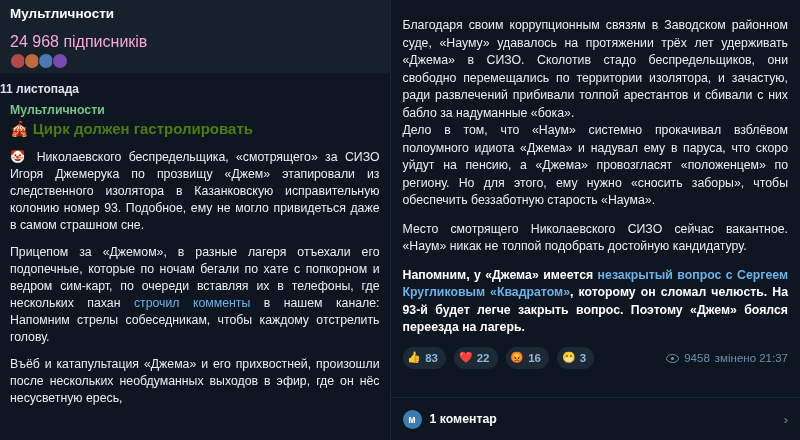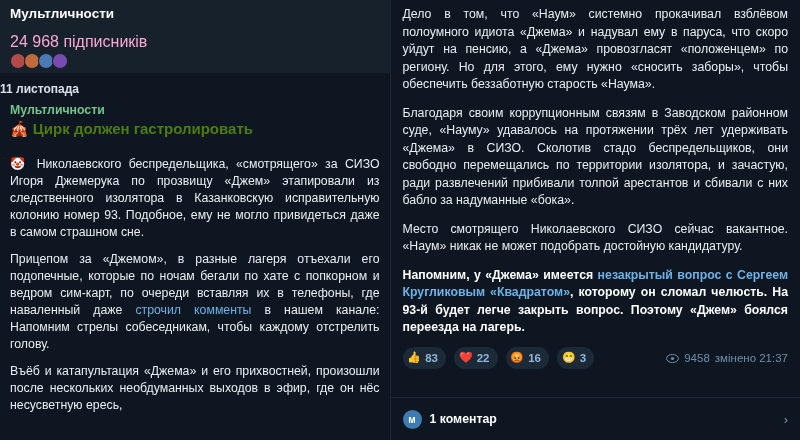--- a/index.html
+++ b/index.html
@@ -88,21 +88,21 @@
     margin-top: 1px;
   }
   .circ {
     display: inline-block;
   }
   .para {
     margin-top: 10px;
     text-align: justify;
   }
   .first-para {
-    margin-top: 18px;
+    margin-top: 11px;
     text-align: justify;
   }
   .lnk {
     color: #6cb3e8;
     text-decoration: none;
   }
   
   .right-col {
     width: 410px;
     height: 440px;
@@ -223,38 +223,38 @@
         <span>Цирк должен гастролировать</span>
       </div>
 
       <div class="first-para">
         <span>🤡</span>
         <span>Николаевского беспредельщика, «смотрящего» за СИЗО Игоря Джемерука по прозвищу «Джем» этапировали из следственного изолятора в Казанковскую исправительную колонию номер 93. Подобное, ему не могло привидеться даже в самом страшном сне.</span>
       </div>
 
 
       <div class="para">
-        <span>Прицепом за «Джемом», в разные лагеря отъехали его подопечные, которые по ночам бегали по хате с попкорном и ведром сим-карт, по очереди вставляя их в телефоны, где наваленный даже </span><a class="lnk" href="#">строчил комменты</a><span> в нашем канале: Напомним стрелы собеседникам, чтобы каждому отстрелить голову.</span>
+        <span>Прицепом за «Джемом», в разные лагеря отъехали его подопечные, которые по ночам бегали по хате с попкорном и ведром сим-карт, по очереди вставляя их в телефоны, где нескольких пахан </span><a class="lnk" href="#">строчил комменты</a><span> в нашем канале: Напомним стрелы собеседникам, чтобы каждому отстрелить голову.</span>
       </div>
 
       <div class="para">
         <span>Въёб и катапультация «Джема» и его прихвостней, произошли после нескольких необдуманных выходов в эфир, где он нёс несусветную ересь, </span>
       </div>
     </div>
   </div>
 
   <div class="right-col">
     <div class="r-body">
 
+      <div class="r-para">Благодаря своим коррупционным связям в Заводском районном суде, «Науму» удавалось на протяжении трёх лет удерживать «Джема» в СИЗО. Сколотив стадо беспредельщиков, они свободно перемещались по территории изолятора, и зачастую, ради развлечений прибивали толпой арестантов и сбивали с них бабло за надуманные «бока».</div>
+
       <div class="r-para first">Дело в том, что «Наум» системно прокачивал взблёвом полоумного идиота «Джема» и надувал ему в паруса, что скоро уйдут на пенсию, а «Джема» провозгласят «положенцем» по региону. Но для этого, ему нужно «сносить заборы», чтобы обеспечить беззаботную старость «Наума».</div>
 
-      <div class="r-para">Благодаря своим коррупционным связям в Заводском районном суде, «Науму» удавалось на протяжении трёх лет удерживать «Джема» в СИЗО. Сколотив стадо беспредельщиков, они свободно перемещались по территории изолятора, и зачастую, ради развлечений прибивали толпой арестантов и сбивали с них бабло за надуманные «бока».</div>
-
-
-      <div class="r-para">Место смотрящего Николаевского СИЗО сейчас вакантное. «Наум» никак не может подобрать достойную кандидатуру.</div>
+
+      <div class="r-para">Место смотрящего Николаевского СИЗО сейчас вакантное. «Наум» никак не толпой подобрать достойную кандидатуру.</div>
 
       <div class="r-para r-bold">
         <span>Напомним, у «Джема» имеется </span><a class="lnk" href="#">незакрытый вопрос с Сергеем Кругликовым «Квадратом»</a><span>, которому он сломал челюсть. На 93-й будет легче закрыть вопрос. Поэтому «Джем» боялся переезда на лагерь.</span>
       </div>
     </div>
 
     <div class="reactions">
       <span class="reaction">
         <span class="emoji">👍</span>
         <span class="cnt">83</span>

